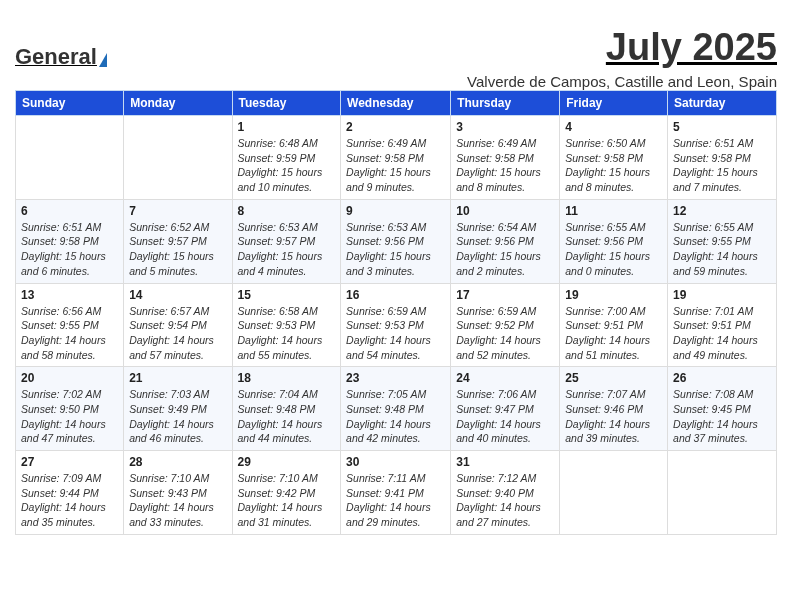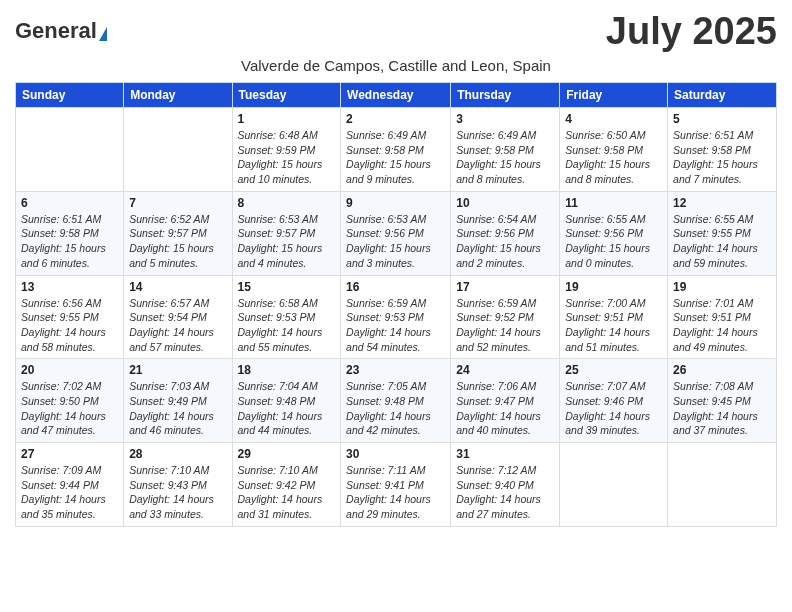--- a/index.html
+++ b/index.html
@@ -6,22 +6,23 @@
     body {
       font-family: Arial, sans-serif;
       background: #fff;
       width: 792px;
       min-height: 612px;
       padding: 10px 15px;
     }
     .header-row {
       display: flex;
       justify-content: space-between;
-      align-items: center;
+      align-items: flex-end;
       margin-bottom: 4px;
+      text-decoration: underline;
     }
     .logo {
       display: flex;
       flex-direction: column;
       line-height: 1.1;
     }
     .logo-general {
       font-size: 22px;
       font-weight: bold;
       color: #333;
@@ -38,26 +39,26 @@
       border-left: 8px solid transparent;
       border-bottom: 14px solid #1e6bb8;
       margin-left: 2px;
       vertical-align: middle;
     }
     .month-title {
       font-size: 38px;
       font-weight: bold;
       color: #333;
       text-align: right;
+      margin-top: 16px;
     }
     .location {
-      text-align: center;
+      text-align: right;
       font-size: 15px;
       color: #333;
-      margin-bottom: 8px;
       font-weight: normal;
     }
     .calendar {
       width: 100%;
       border-collapse: collapse;
       font-size: 11px;
     }
     .calendar th {
       background-color: #1d4ed8;
       color: #fff;

